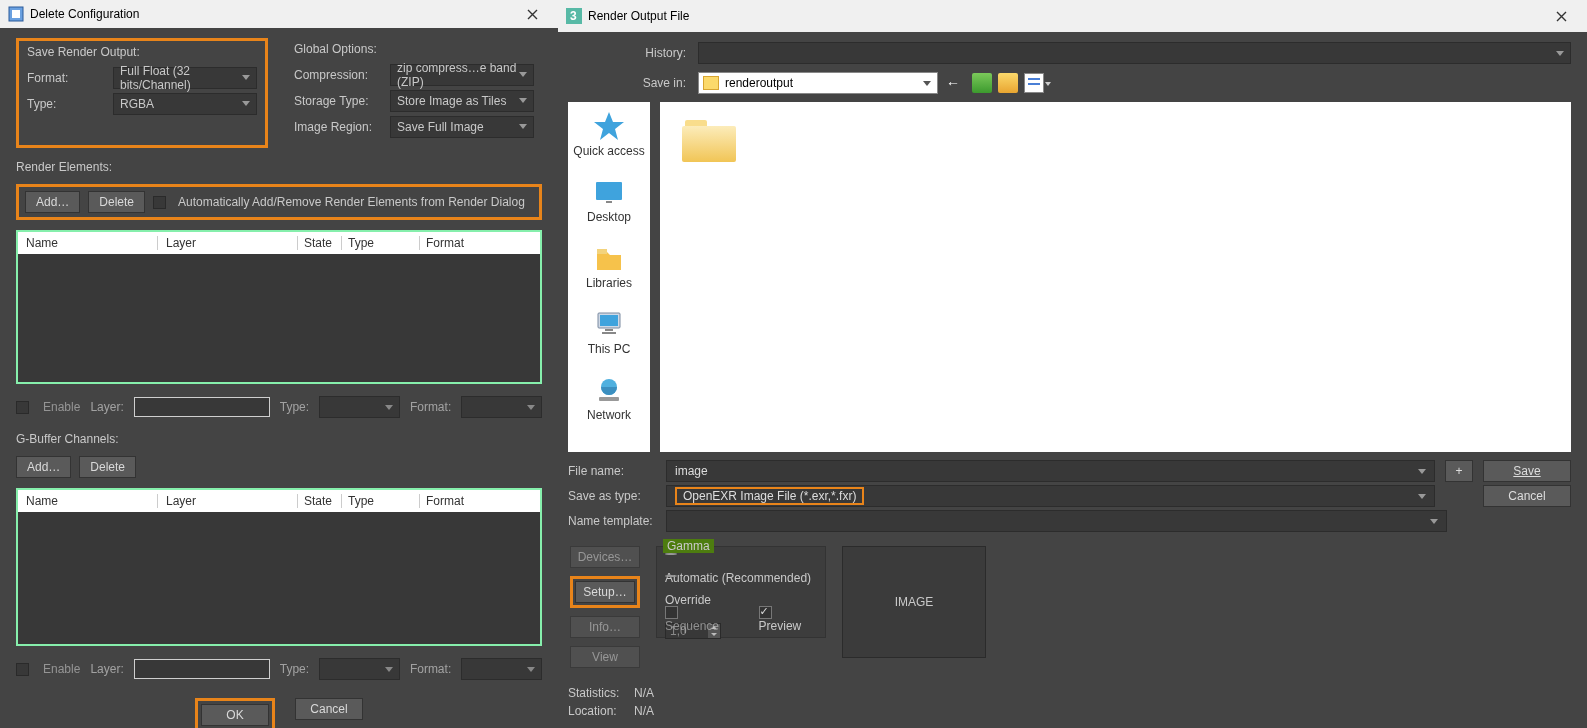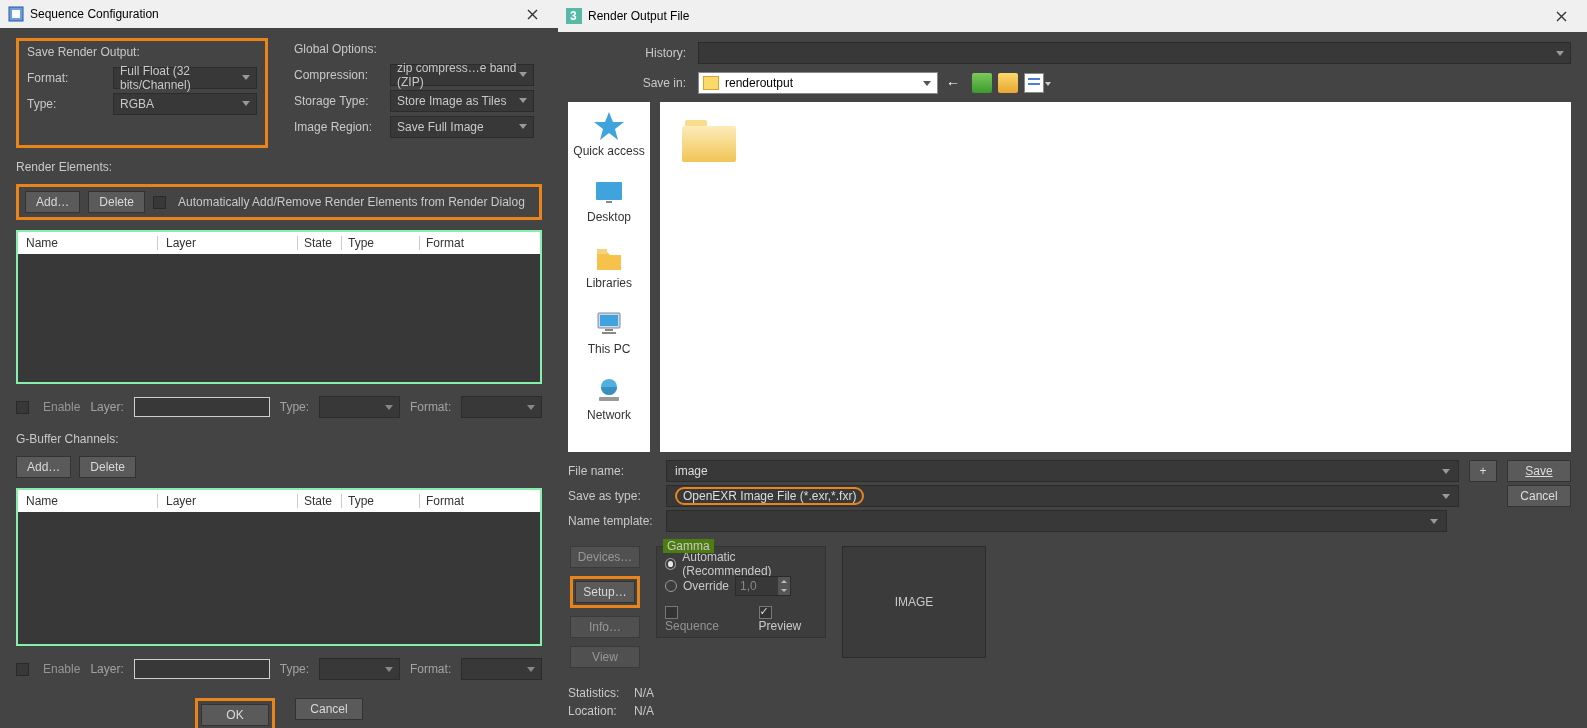--- a/index.html
+++ b/index.html
@@ -83,32 +83,32 @@
 .folder-big { width:54px; height:42px; position:absolute; left:22px; top:18px;}
 .folder-big .tab{ width:22px;height:8px;background:#f9dd8c;border-radius:2px 2px 0 0;position:absolute;left:3px;top:0;}
 .folder-big .body{ width:54px;height:36px;background:linear-gradient(#fcecba,#f1c556);position:absolute;top:6px;border-radius:2px;}
 
 .file-bottom { display:flex; flex-direction:column; gap:3px; }
 .fb-row { display:flex; align-items:center; gap:10px; }
 .fb-row .lbl2 { width:88px; text-align:left; }
 .fb-row .dd2 { flex:1; height:22px; background:#383838; border:1px solid #2c2c2c; padding:0 8px; color:#ddd; position:relative; display:flex;align-items:center;}
 .fb-row .dd2 .tri{ position:absolute; right:8px; top:8px; width:0;height:0;border-left:4px solid transparent;border-right:4px solid transparent;border-top:5px solid #999;}
 .fb-row .btn-sq{ width:28px;height:22px; display:flex;align-items:center;justify-content:center;background:#5a5a5a;border:1px solid #333;color:#ddd;}
-.fb-row .btn-r { width:64px; height:22px; display:flex;align-items:center;justify-content:center;background:#5a5a5a;border:1px solid #333;color:#ddd;}
+.fb-row .btn-r { width:88px; height:22px; display:flex;align-items:center;justify-content:center;background:#5a5a5a;border:1px solid #333;color:#ddd;}
 
 .hl-orange { border:2px solid #e8841a; }
 
 .lower-area { display:flex; gap:16px; padding:6px 0 0 2px;}
 .btn-stack { display:flex; flex-direction:column; gap:8px; width:70px;}
 .btn-stack .btn{ justify-content:center; width:100%;}
 .setup-hl{ border:3px solid #e8841a; padding:2px; }
 
 .gamma-box { width:170px; border:1px solid #333; padding:6px 8px 4px; background:#3d3d3d; position:relative;}
 .gamma-box .lg{ position:absolute; top:-8px; left:6px; background:#4d7c0f; padding:0 4px;}
-.radio-row{ display:flex; align-items:center; gap:6px; height:22px;}
+.radio-row{ display:flex; align-items:flex-start; gap:16px; height:22px;flex-direction:column;}
 .radio{ width:12px;height:12px;border-radius:50%;border:1px solid #999; position:relative;}
 .radio.sel::after{content:"";position:absolute;inset:2px;border-radius:50%;background:#e8e8e8;}
 .spin{ width:56px;height:20px;background:#383838;border:1px solid #2a2a2a;color:#888;padding:0 4px;display:flex;align-items:center;position:relative;}
 .spin .updn{position:absolute;right:0;top:0;bottom:0;width:12px;background:#555;display:flex;flex-direction:column;}
 .spin .updn div{flex:1;display:flex;align-items:center;justify-content:center;}
 .spin .updn .u::before{content:"";border-left:3px solid transparent;border-right:3px solid transparent;border-bottom:3px solid #bbb;}
 .spin .updn .d::before{content:"";border-left:3px solid transparent;border-right:3px solid transparent;border-top:3px solid #bbb;}
 
 .seq-row { display:flex; gap:24px; align-items:center; margin-top:8px;}
 .chk2{ width:13px;height:13px;border:1px solid #777;background:#333;margin-right:4px;display:inline-block;vertical-align:middle;}
@@ -125,21 +125,21 @@
 <body>
 
 <div class="dlg-left">
   <div class="titlebar">
     <span class="icon">
       <svg viewBox="0 0 16 16">
           <rect x="1" y="1" width="14" height="14" fill="#6aa0e0" stroke="#2b5a99"></rect>
           <rect x="4" y="4" width="8" height="8" fill="#fff"></rect>
         </svg>
     </span>
-    <span>Sequence Configuration</span>
+    <span>Delete Configuration</span>
     <span class="spacer"></span>
     <div class="close">
       <svg width="11" height="11" viewBox="0 0 11 11">
           <path d="M1 1 L10 10 M10 1 L1 10" stroke="#333" stroke-width="1.4"></path>
         </svg>
     </div>
   </div>
 
   <div class="dlg-body">
     <div class="row-top">
@@ -352,21 +352,21 @@
             <span class="tri"></span>
           </div>
         <div class="btn-sq">+</div>
         <div class="btn-r">
             <span style="text-decoration:underline;">Save</span>
           </div>
       </div>
       <div class="fb-row">
         <span class="lbl2">Save as type:</span>
         <div class="dd2 ">
-          <span class="hl-orange" style="padding:0 6px;border-radius:11px;">OpenEXR Image File (*.exr,*.fxr)</span>
+          <span class="hl-orange" style="padding:0 6px;">OpenEXR Image File (*.exr,*.fxr)</span>
           <span class="tri"></span>
         </div>
         <div style="width:28px;"></div>
         <div class="btn-r">Cancel</div>
       </div>
       <div class="fb-row">
         <span class="lbl2">Name template:</span>
         <div class="dd2">
             <span class="tri"></span>
           </div>

